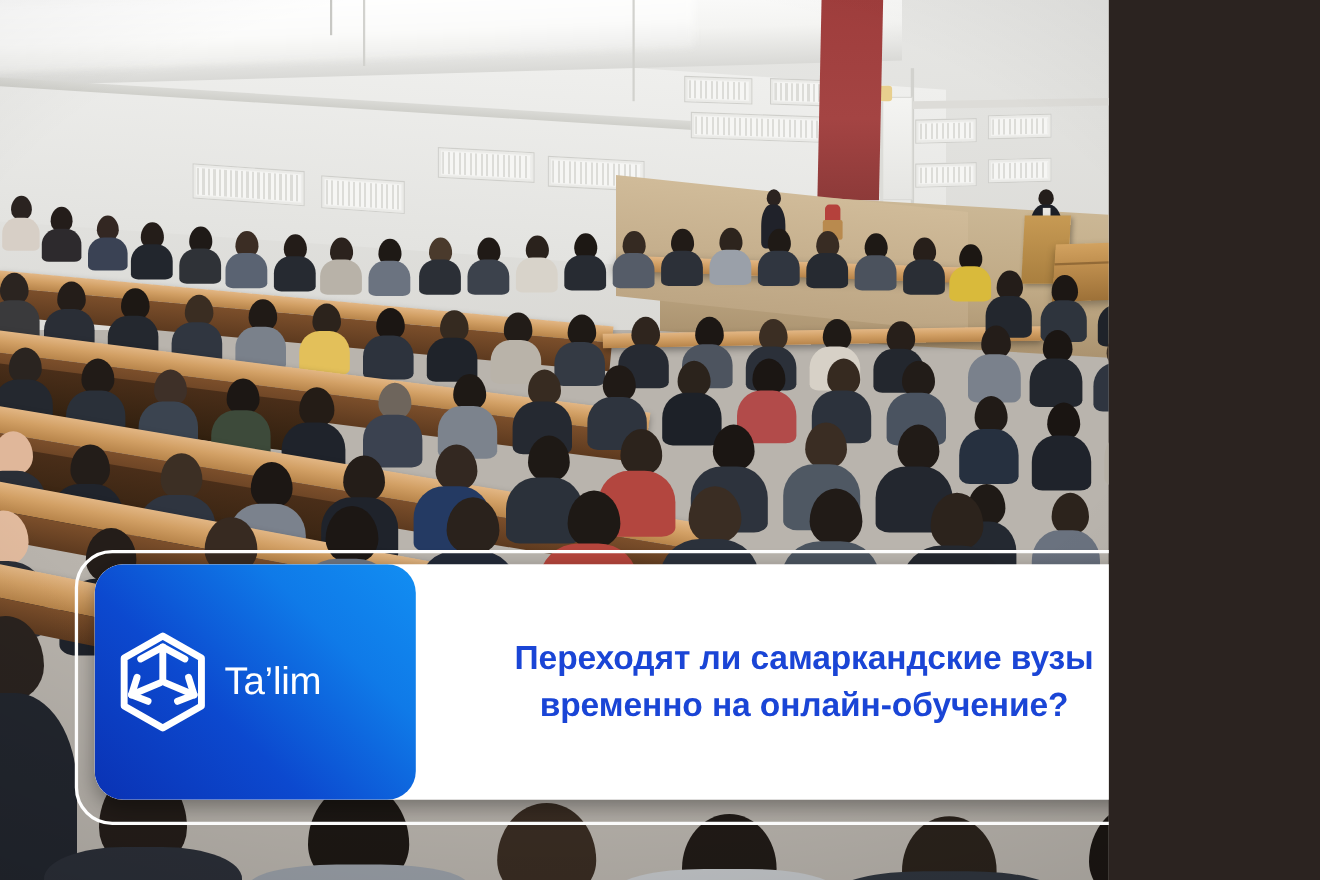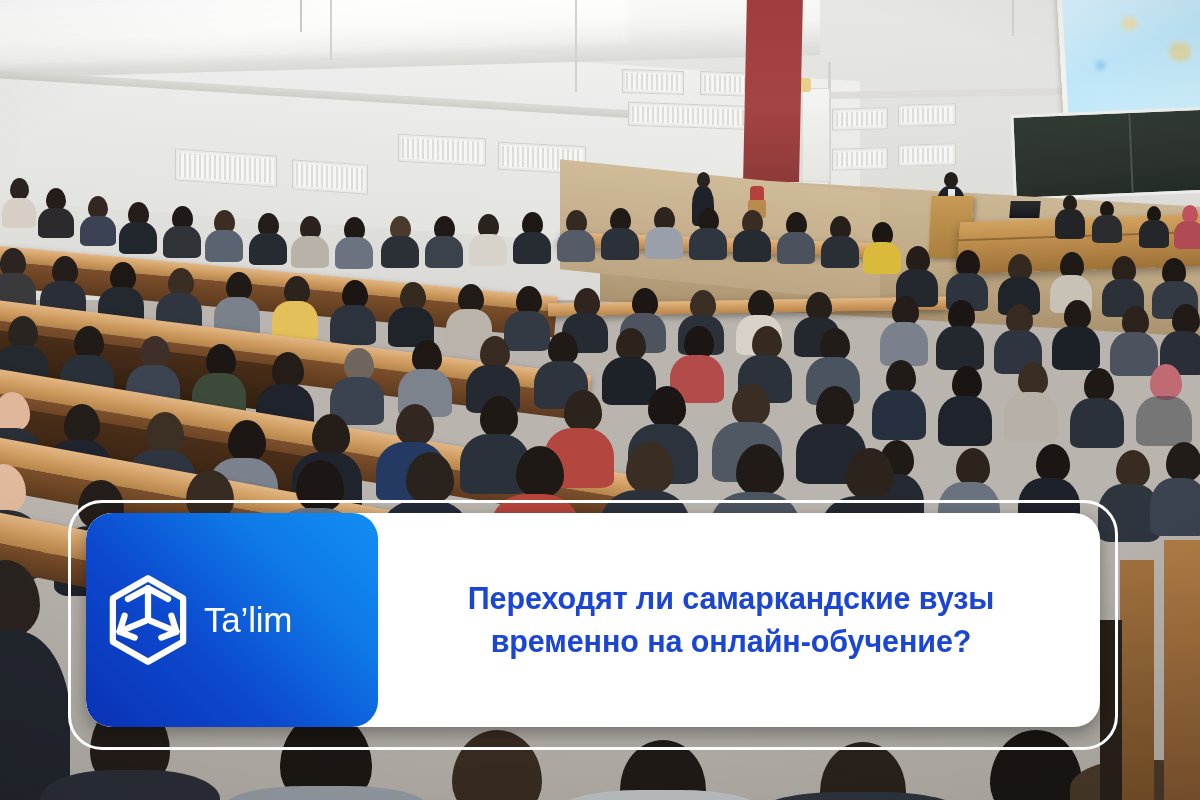--- a/index.html
+++ b/index.html
@@ -1,21 +1,21 @@
 <!DOCTYPE html>
 <html><head>
 <meta charset="utf-8">
 <style>
   html,body{margin:0;padding:0;}
   body{
     width:1200px;height:800px;overflow:hidden;
     font-family:"Liberation Sans","DejaVu Sans",sans-serif;
     background:#2b2320;
   }
-  .stage{position:relative;width:1200px;height:800px;overflow:hidden;}
+  .stage{position:relative;width:1008px;height:800px;overflow:hidden;}
 
   
   .photo{position:absolute;inset:0;overflow:hidden;background:#b9b4ad;}
 
   
   .wall{position:absolute;left:0;top:0;width:1200px;height:300px;
         background:linear-gradient(176deg,#e9e9e7 0%,#e2e2df 45%,#d8d7d3 100%);}
   .wall-shadowband{position:absolute;left:0;top:0;width:820px;height:78px;
         background:linear-gradient(180deg,#fdfdfd 0%,#f4f4f2 55%,#d9d9d6 100%);
         transform:skewY(-1.6deg);transform-origin:0 0;}

